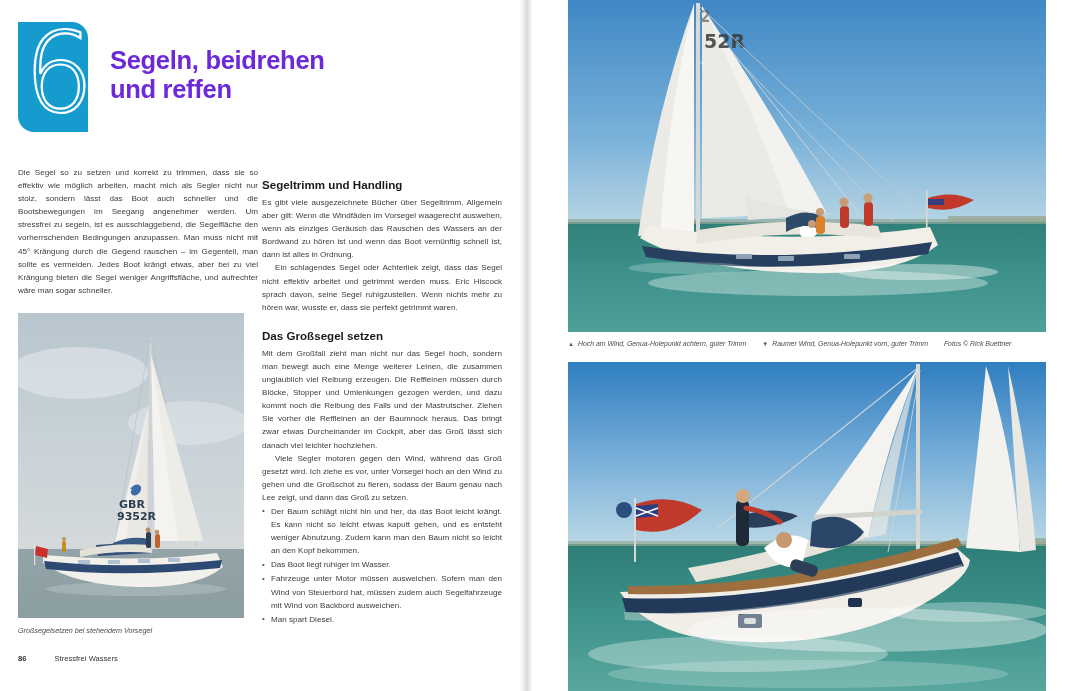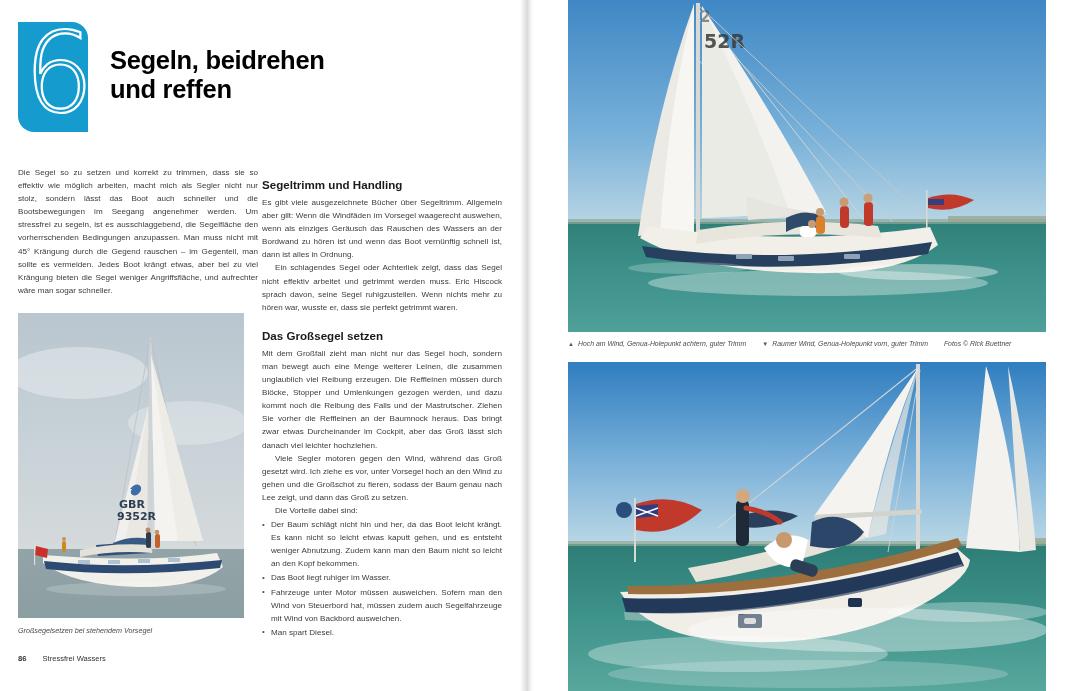--- a/index.html
+++ b/index.html
@@ -51,21 +51,21 @@
     -webkit-text-stroke:2.2px #ffffff;
     font-family:"DejaVu Sans", sans-serif;
     letter-spacing:0;
   }
   .chap-title {
     margin-left:22px;
     margin-top:24px;
     font-size:25.5px;
     line-height:29px;
     font-weight:bold;
-    color:#000000;
+    color:#6d28d9;
     letter-spacing:-0.3px;
     max-width:290px;
   }
 
   
   .col { position:absolute; width:240px; }
   .col-1 { left:18px; top:166px; }
   .col-2 { left:262px; top:166px; }
 
   p.body, li.body {
@@ -107,21 +107,21 @@
   .caption {
     position:absolute; left:18px; top:626px;
     width:300px;
     font-size:7.2px;
     font-style:italic;
     color:#4a4a4a;
   }
   .footer {
     position:absolute; left:18px; top:654px;
     font-size:7.6px; color:#333;
-    display:flex; gap:16px; align-items:baseline;
+    display:flex; gap:28px; align-items:baseline;
   }
   .footer .pg { font-weight:bold; }
 
   
   .photo-tr {
     position:absolute; left:35px; top:0px;
     width:478px; height:332px;
     overflow:hidden; background:#3f7fb5;
   }
   .photo-br {
@@ -165,21 +165,20 @@
 
     <div class="col col-2">
       <h2 class="sub">Segeltrimm und Handling</h2>
       <p class="body">Es gibt viele ausgezeichnete Bücher über Segeltrimm. Allgemein aber gilt: Wenn die Windfäden im Vorsegel waagerecht auswehen, wenn als einziges Geräusch das Rauschen des Wassers an der Bordwand zu hören ist und wenn das Boot vernünftig schnell ist, dann ist alles in Ordnung.</p>
       <p class="body">Ein schlagendes Segel oder Achterliek zeigt, dass das Segel nicht effektiv arbeitet und getrimmt werden muss. Eric Hiscock sprach davon, seine Segel ruhigzustellen. Wenn nichts mehr zu hören war, wusste er, dass sie perfekt getrimmt waren.</p>
 
       <div class="sec">
         <h2 class="sub">Das Großsegel setzen</h2>
         <p class="body">Mit dem Großfall zieht man nicht nur das Segel hoch, sondern man bewegt auch eine Menge weiterer Leinen, die zusammen unglaublich viel Reibung erzeugen. Die Reffleinen müssen durch Blöcke, Stopper und Umlenkungen gezogen werden, und dazu kommt noch die Reibung des Falls und der Mastrutscher. Ziehen Sie vorher die Reffleinen an der Baumnock heraus. Das bringt zwar etwas Durcheinander im Cockpit, aber das Groß lässt sich danach viel leichter hochziehen.</p>
         <p class="body">Viele Segler motoren gegen den Wind, während das Groß gesetzt wird. Ich ziehe es vor, unter Vorsegel hoch an den Wind zu gehen und die Großschot zu fieren, sodass der Baum genau nach Lee zeigt, und dann das Groß zu setzen.</p>
-        <p class="body">Die Vorteile dabei sind:</p>
         <ul class="bullets">
           <li class="body">Der Baum schlägt nicht hin und her, da das Boot leicht krängt. Es kann nicht so leicht etwas kaputt gehen, und es entsteht weniger Abnutzung. Zudem kann man den Baum nicht so leicht an den Kopf bekommen.</li>
           <li class="body">Das Boot liegt ruhiger im Wasser.</li>
           <li class="body">Fahrzeuge unter Motor müssen ausweichen. Sofern man den Wind von Steuerbord hat, müssen zudem auch Segelfahrzeuge mit Wind von Backbord ausweichen.</li>
           <li class="body">Man spart Diesel.</li>
         </ul>
       </div>
     </div>
 
     <div class="photo-left">

